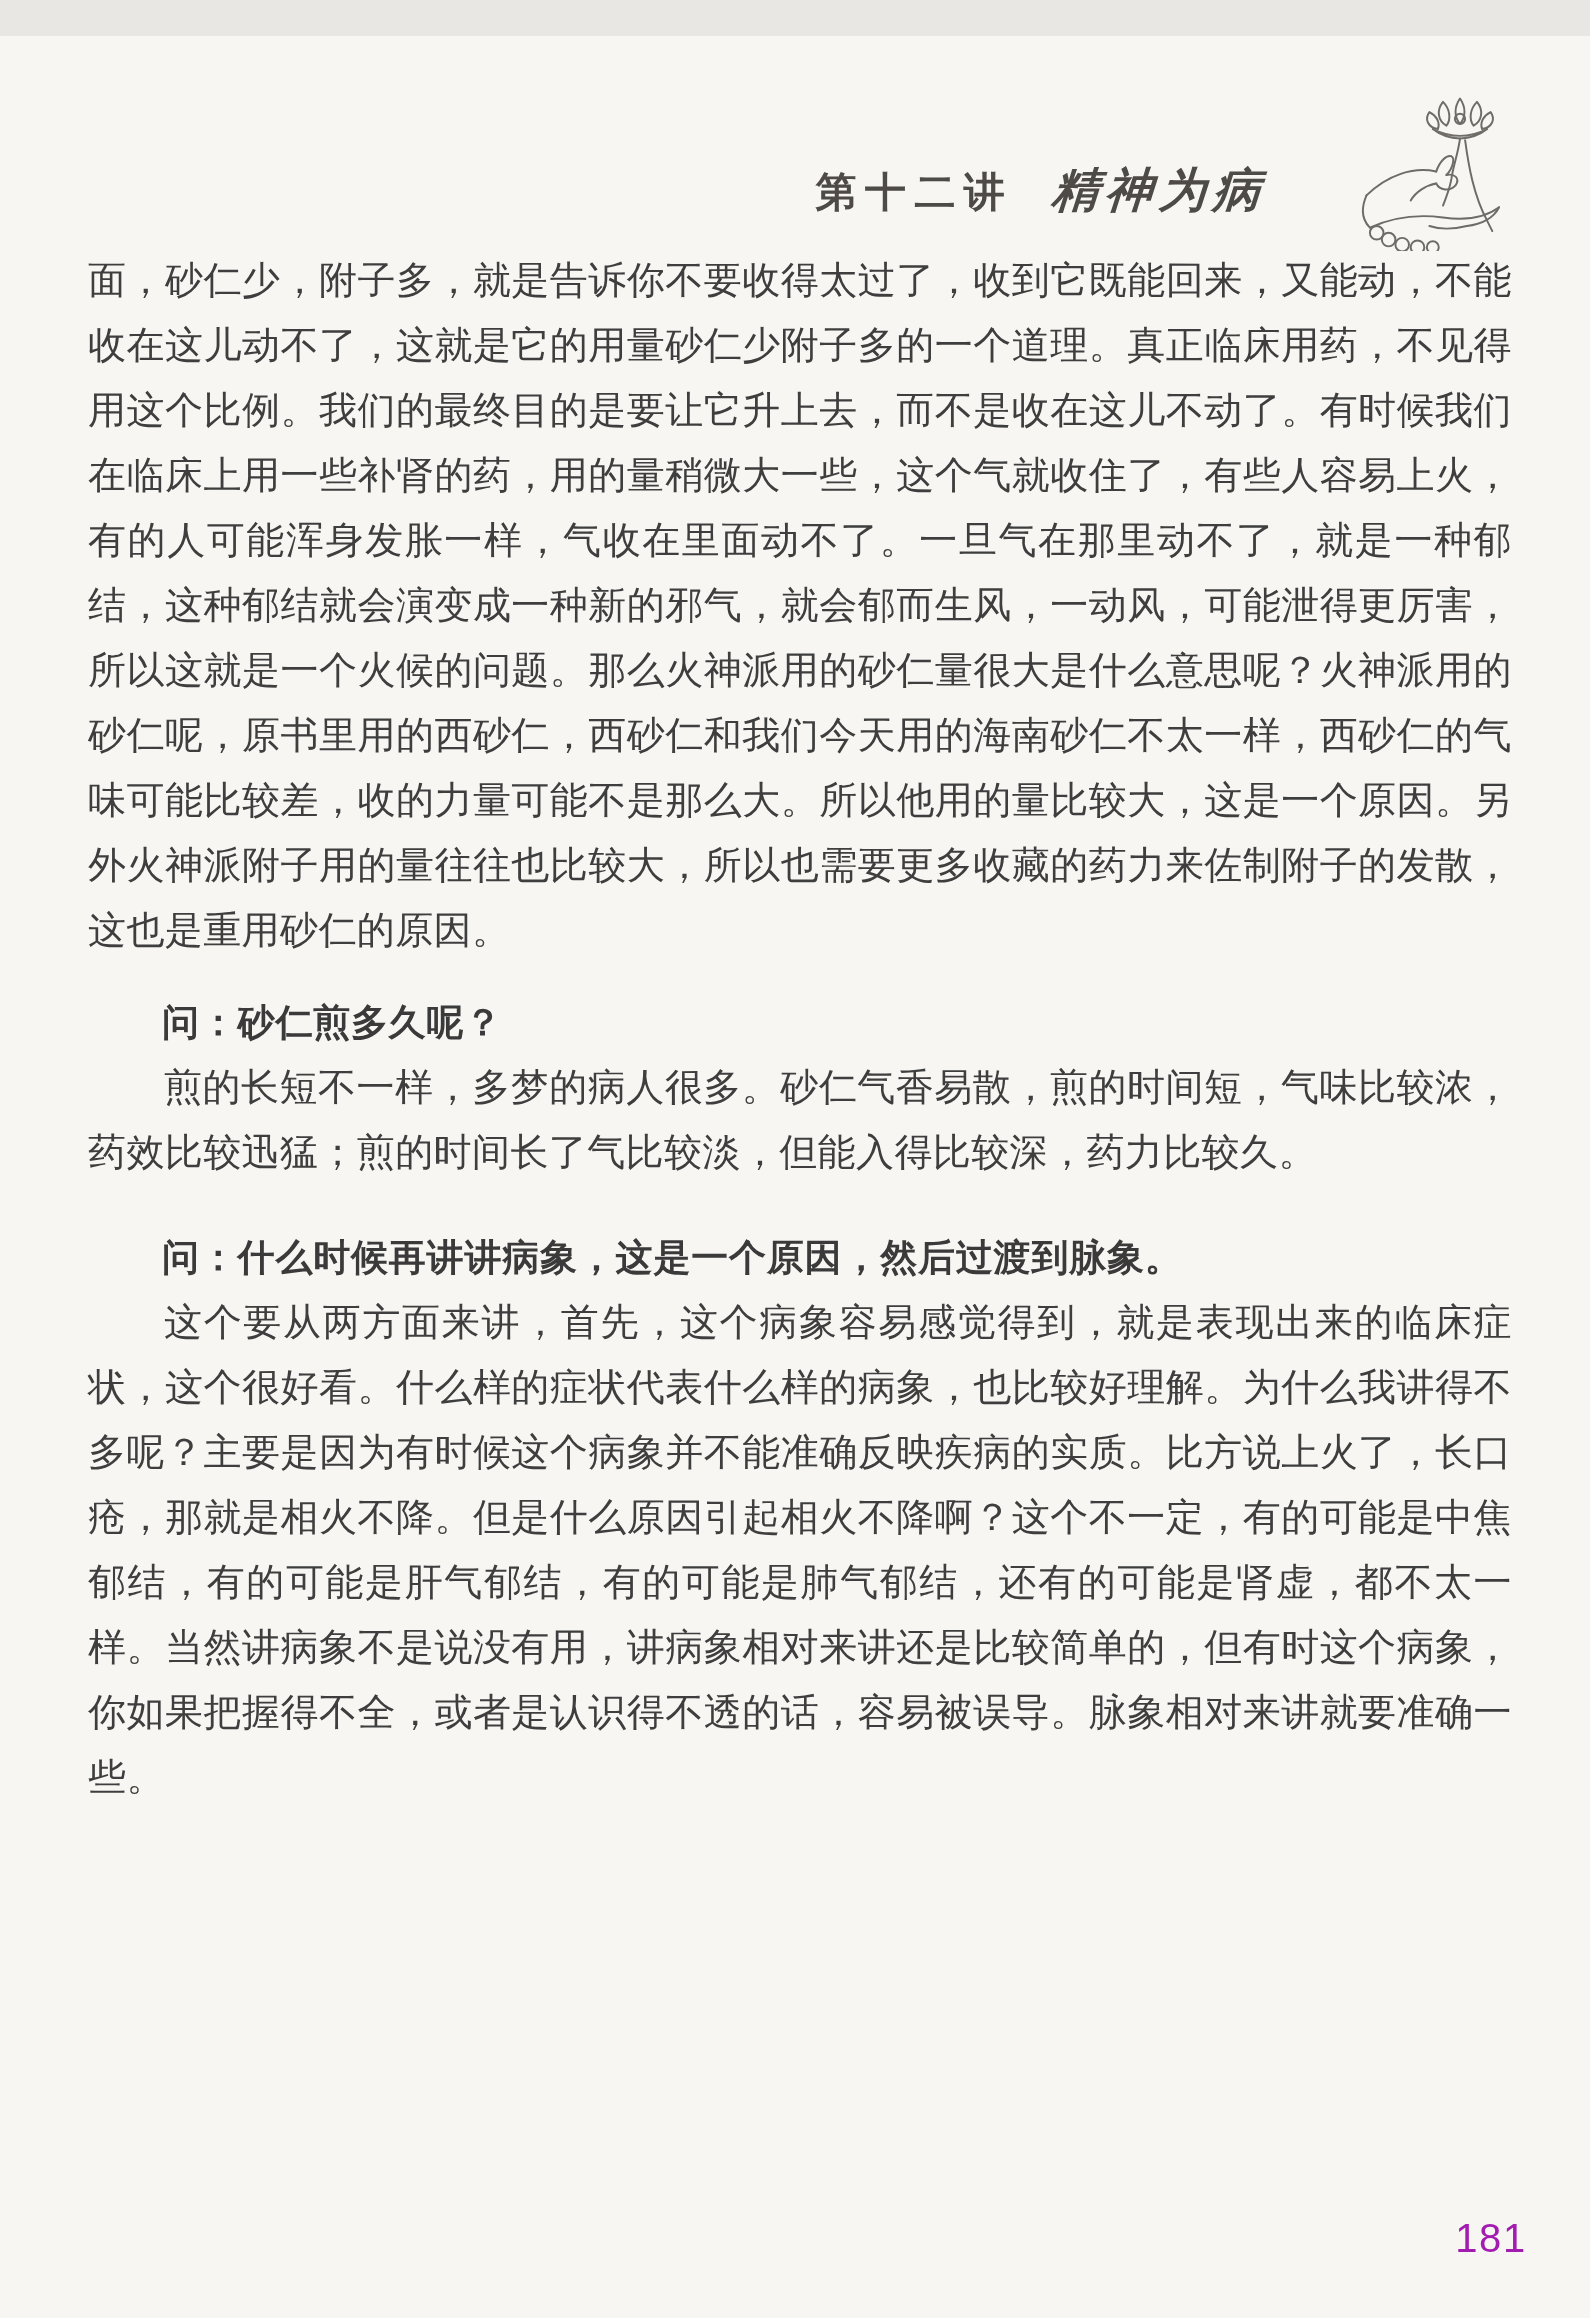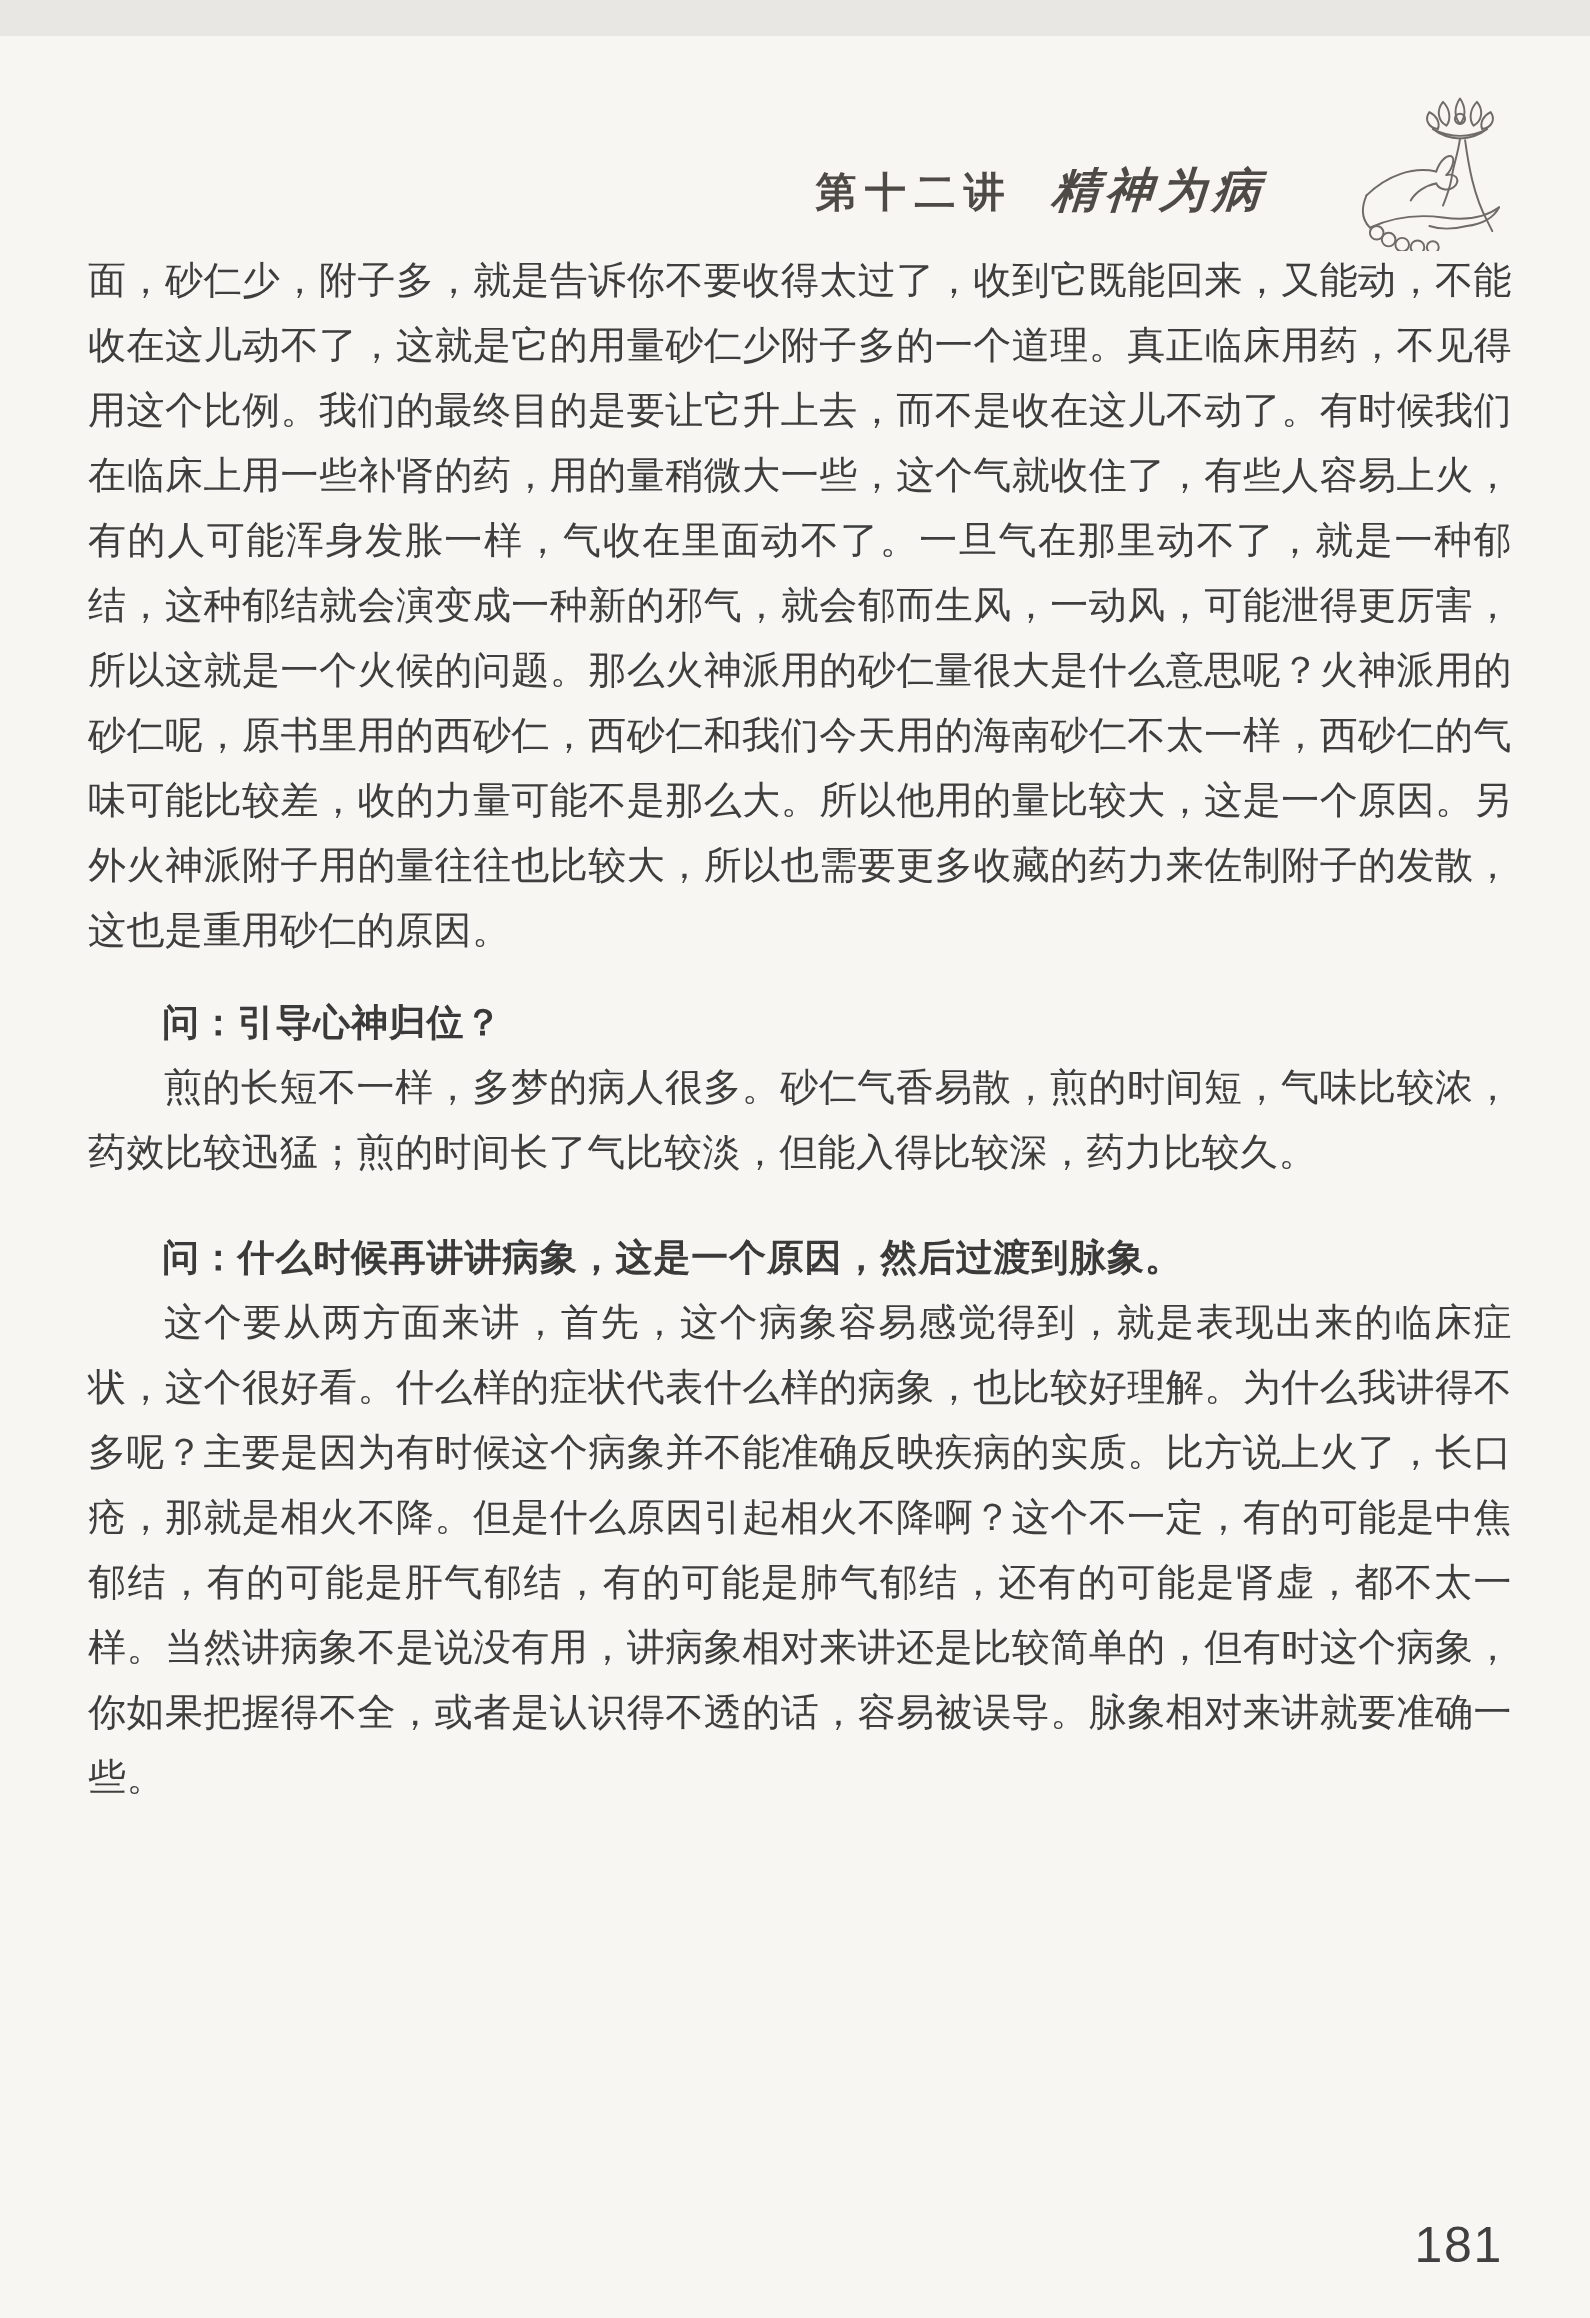--- a/index.html
+++ b/index.html
@@ -64,23 +64,23 @@
     text-indent:2em;
     color:#3a3a3a;
     letter-spacing:0.8px;
   }
   h3.q1{margin-top:27px;}
   h3.q2{margin-top:40px;}
   h3.q3{margin-top:36px;}
   
   .page-number{
     position:absolute;
-    top:2180px;right:88px;
+    top:2180px;right:64px;
     font-family:"Liberation Sans","DejaVu Sans",sans-serif;
-    font-size:50px;color:#404040;letter-spacing:1.7px;
+    font-size:40px;color:#a21caf;letter-spacing:1.7px;
   }
 </style>
 </head>
 <body>
 
 <div class="page">
 
   <div class="header-line">
     <span class="chapter-label">第十二讲</span>
     <span class="chapter-title">精神为病</span>
@@ -114,21 +114,21 @@
       <circle cx="52" cy="178" r="8"></circle>
       <circle cx="70" cy="181" r="8"></circle>
       <circle cx="88" cy="181" r="7"></circle>
     </svg>
   </div>
 
   <main class="body-col">
 
     <p class="par">面，砂仁少，附子多，就是告诉你不要收得太过了，收到它既能回来，又能动，不能收在这儿动不了，这就是它的用量砂仁少附子多的一个道理。真正临床用药，不见得用这个比例。我们的最终目的是要让它升上去，而不是收在这儿不动了。有时候我们在临床上用一些补肾的药，用的量稍微大一些，这个气就收住了，有些人容易上火，有的人可能浑身发胀一样，气收在里面动不了。一旦气在那里动不了，就是一种郁结，这种郁结就会演变成一种新的邪气，就会郁而生风，一动风，可能泄得更厉害，所以这就是一个火候的问题。那么火神派用的砂仁量很大是什么意思呢？火神派用的砂仁呢，原书里用的西砂仁，西砂仁和我们今天用的海南砂仁不太一样，西砂仁的气味可能比较差，收的力量可能不是那么大。所以他用的量比较大，这是一个原因。另外火神派附子用的量往往也比较大，所以也需要更多收藏的药力来佐制附子的发散，这也是重用砂仁的原因。</p>
 
-    <h3 class="q q1">问：引导心神归位？</h3>
+    <h3 class="q q1">问：砂仁煎多久呢？</h3>
     <p class="par indent">煎的长短不一样，多梦的病人很多。砂仁气香易散，煎的时间短，气味比较浓，药效比较迅猛；煎的时间长了气比较淡，但能入得比较深，药力比较久。</p>
 
     <h3 class="q q2">问：什么时候再讲讲病象，这是一个原因，然后过渡到脉象。</h3>
     <p class="par indent">这个要从两方面来讲，首先，这个病象容易感觉得到，就是表现出来的临床症状，这个很好看。什么样的症状代表什么样的病象，也比较好理解。为什么我讲得不多呢？主要是因为有时候这个病象并不能准确反映疾病的实质。比方说上火了，长口疮，那就是相火不降。但是什么原因引起相火不降啊？这个不一定，有的可能是中焦郁结，有的可能是肝气郁结，有的可能是肺气郁结，还有的可能是肾虚，都不太一样。当然讲病象不是说没有用，讲病象相对来讲还是比较简单的，但有时这个病象，你如果把握得不全，或者是认识得不透的话，容易被误导。脉象相对来讲就要准确一些。</p>
 
 
   </main>
 
   <div class="page-number">181</div>
 

